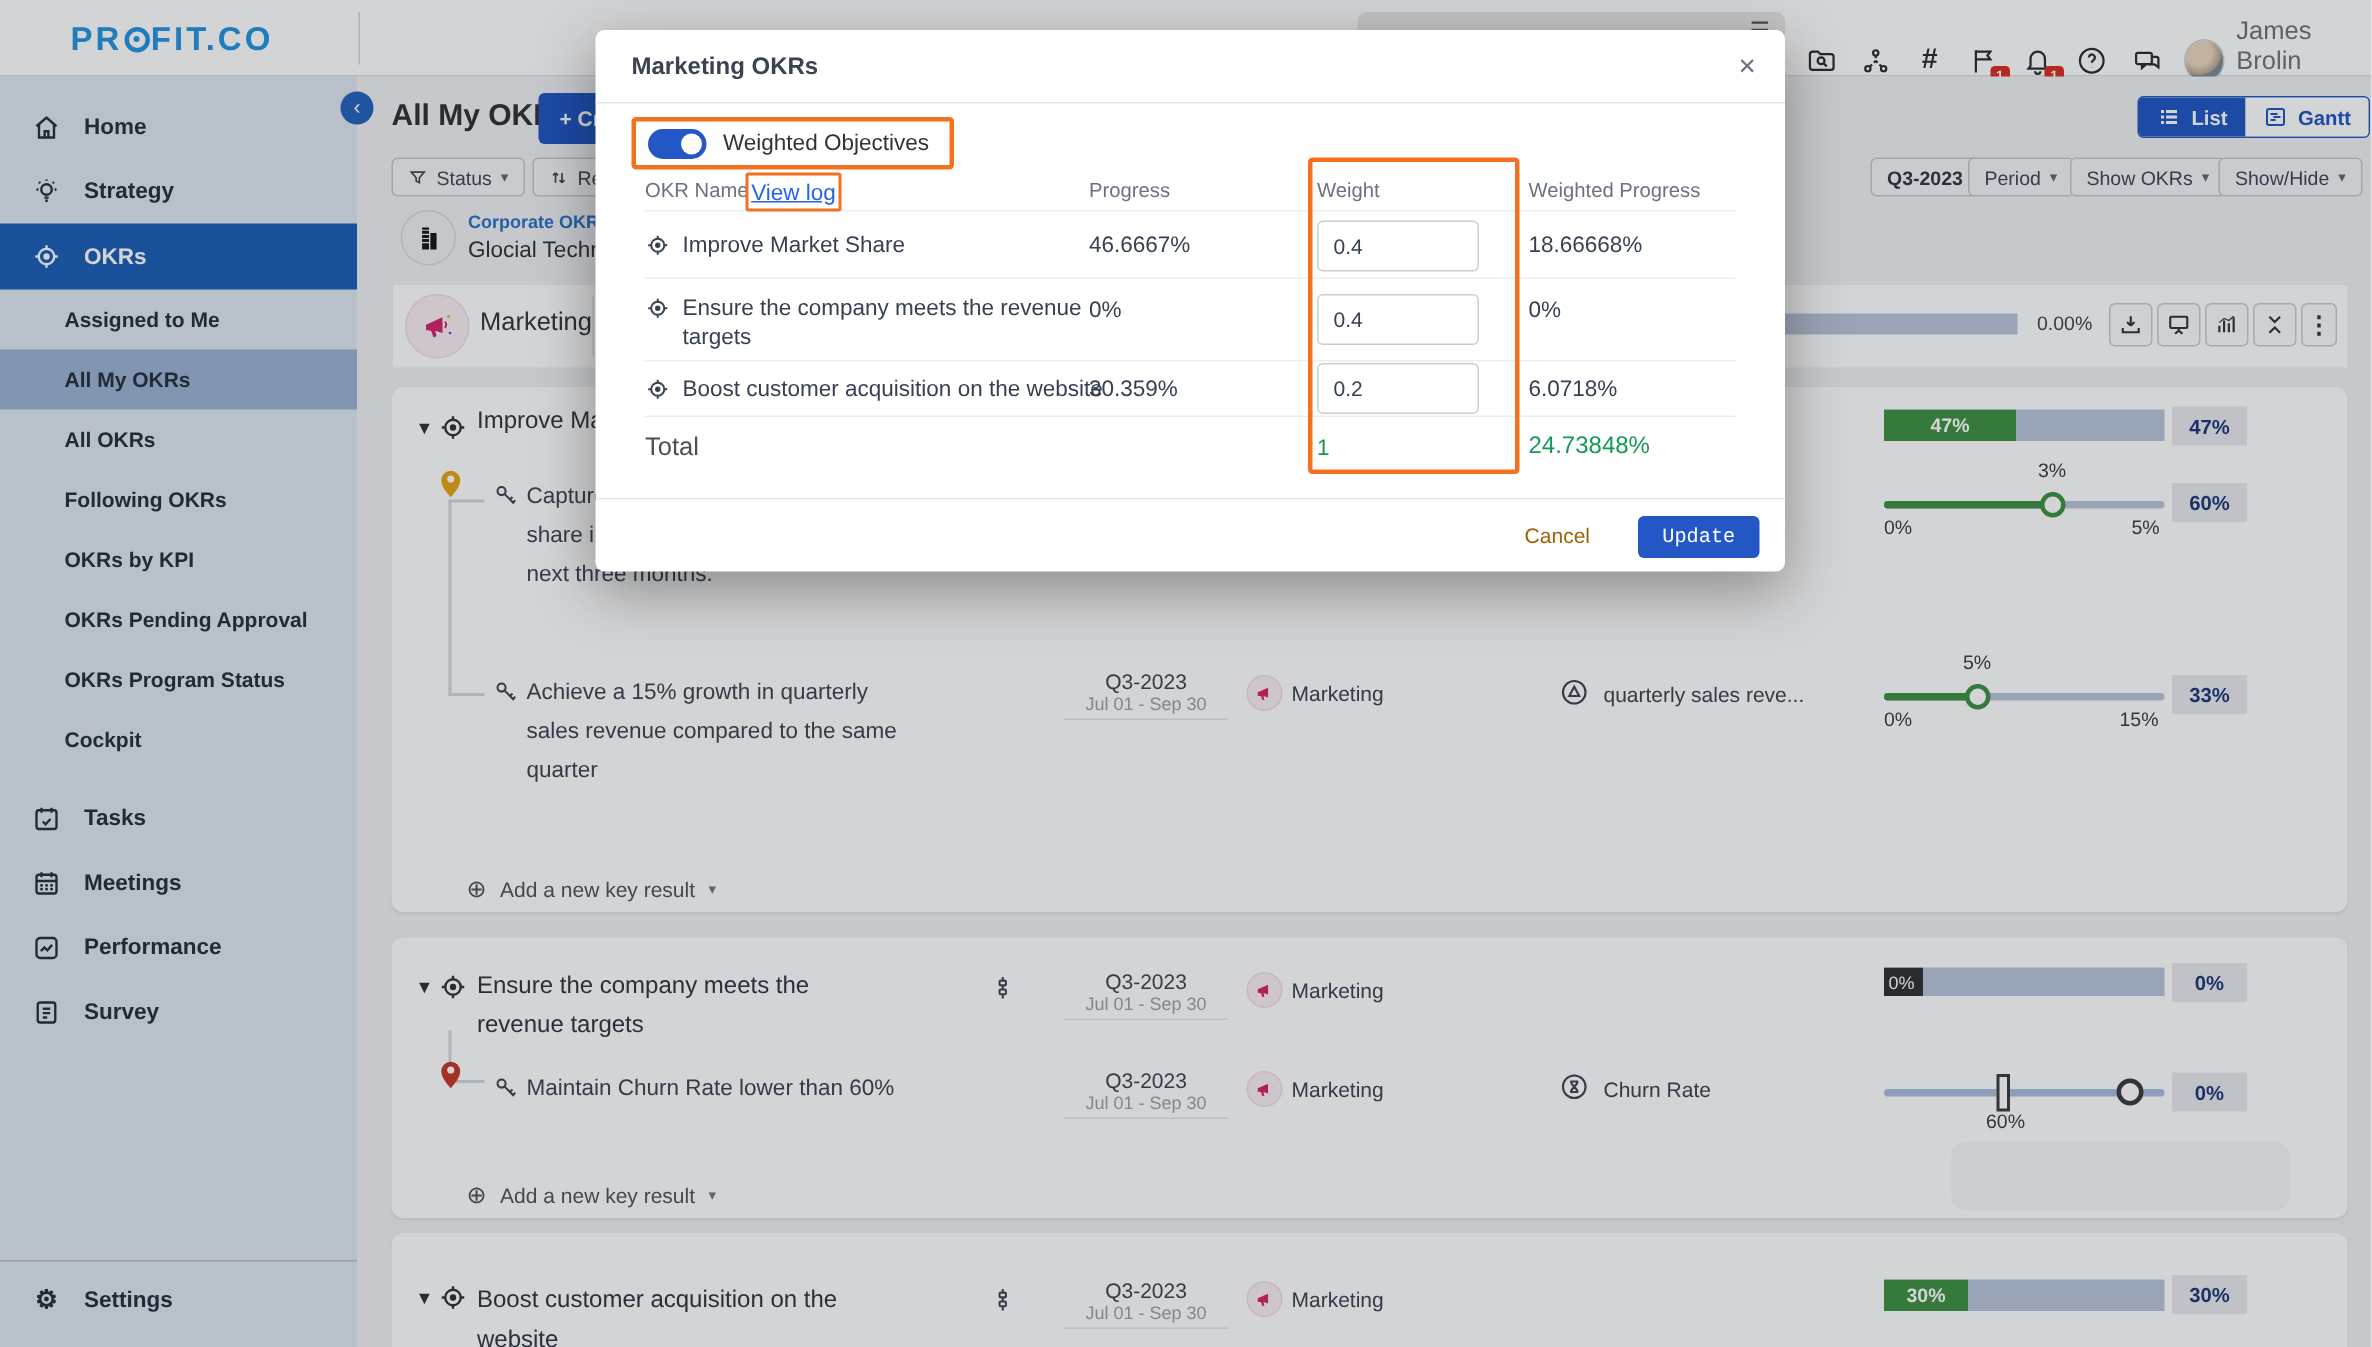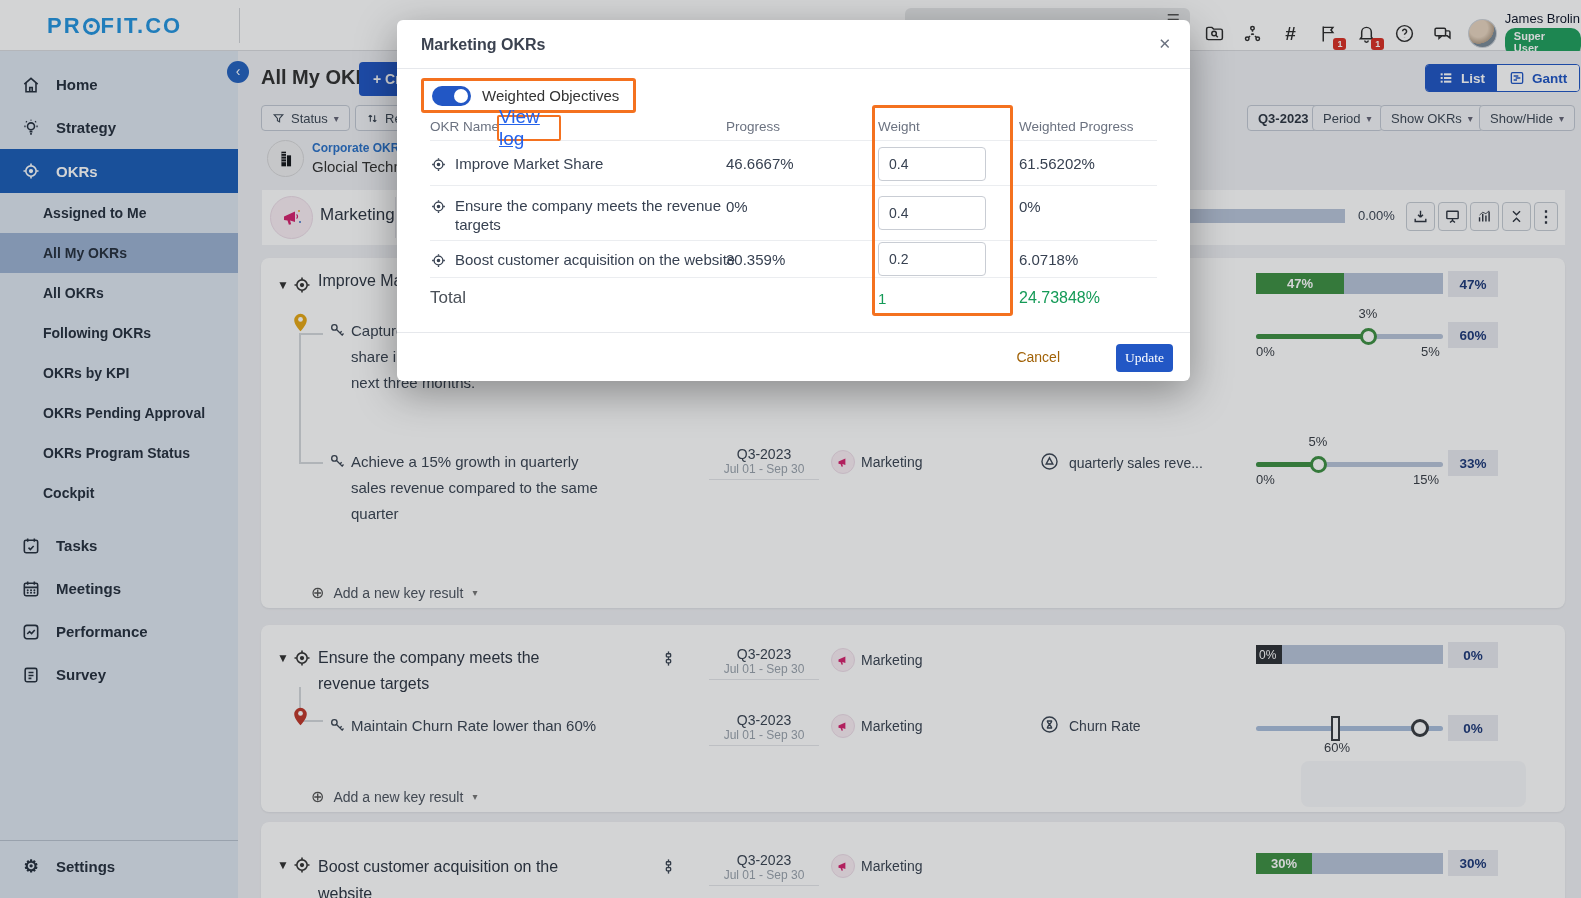--- a/index.html
+++ b/index.html
@@ -14,21 +14,21 @@
   .logo-o::after { content:""; position:absolute; left:3px; top:3px; width:4px; height:4px; border-radius:50%; background:#2595e0; }
   .tb-divider { position:absolute; left:239px; top:8px; width:1px; height:35px; background:#d4d6da; }
   .searchbar { position:absolute; left:905px; top:8px; width:285px; height:27px; background:#e8e9eb; border-radius:6px; }
   .searchbar .menu-glyph { position:absolute; right:10px; top:3px; font-size:15px; color:#555; }
   .tb-icons { position:absolute; left:1203px; top:11px; display:flex; align-items:center; gap:14px; color:#2e2e2e; }
   .tb-ic { position:relative; width:24px; height:24px; display:flex; align-items:center; justify-content:center; }
   .tb-ic svg { width:21px; height:21px; }
   .tb-badge { position:absolute; right:-6px; bottom:-4px; background:#d93025; color:#fff; font-size:9px; font-weight:bold; border-radius:3px; padding:1px 4px; line-height:10px; }
   .avatar-photo { width:29px; height:29px; border-radius:50%; background:radial-gradient(circle at 35% 30%, #e8d5c0 0 35%, #b7a28c 60%, #7c8b99 61%); border:1px solid #cfd3d8; }
   .tb-user { display:flex; align-items:center; gap:8px; }
-  .tb-user-name { font-size:13px; color:#0f172a; }
+  .tb-user-name { font-size:17px; color:#737373; }
   .tb-user-role { background:#22a05f; color:#fff; font-size:11px; font-weight:bold; border-radius:10px; padding:2px 9px; margin-top:2px; display:inline-block; }
 
   
   #sidebar { position:absolute; left:0; top:51px; width:238px; height:880px; background:#dfe7f1; z-index:1; display:flex; flex-direction:column; padding-top:12px; }
   .side-item { height:43px; display:flex; align-items:center; gap:15px; padding-left:21px; font-size:15px; font-weight:bold; color:#27313f; cursor:pointer; }
   .side-item svg { width:20px; height:20px; flex:none; }
   .side-item.glyph-ic span.g { width:20px; text-align:center; font-size:17px; }
   .side-item.active { background:#1d5fb8; color:#fff; height:44px; }
   .side-sub { height:40px; display:flex; align-items:center; padding-left:43px; font-size:14px; font-weight:bold; color:#27313f; cursor:pointer; }
   .side-sub.selected { background:#9db2d2; }
@@ -103,28 +103,28 @@
   .m-col-prog { position:absolute; left:296px; }
   .m-col-weight { position:absolute; left:448px; }
   .m-col-wprog { position:absolute; left:589px; }
   .m-hdr { font-size:13.5px; color:#6b7280; }
   .m-row { position:relative; border-bottom:1px solid #ebedf0; }
   .m-name { font-size:15px; color:#374151; line-height:19px; }
   .m-val { font-size:15px; color:#374151; }
   .m-input { width:108px; height:34px; border:1px solid #c9cdd4; border-radius:4px; font-size:14px; color:#374151; padding:0 10px; font-family:"Liberation Sans",sans-serif; }
   .obj-ic { display:inline-block; vertical-align:-4px; margin-right:8px; }
   .viewlog-box { position:absolute; left:67px; top:-4px; width:64px; height:26px; border:2.5px solid #F4711F; border-radius:2px; display:flex; align-items:center; justify-content:center; }
-  .viewlog { font-size:19px; color:#2563eb; text-decoration:underline; cursor:pointer; }
+  .viewlog { font-size:15px; color:#2563eb; text-decoration:underline; cursor:pointer; }
   .weight-col-box { position:absolute; left:475px; top:85px; width:141px; height:211px; border:3.5px solid #F4711F; border-radius:3px; pointer-events:none; }
   .m-total-lbl { font-size:17px; color:#4a5058; }
   .m-total-w { font-size:15px; color:#149A57; }
   .m-total-wp { font-size:16px; color:#149A57; }
   .m-footer { position:absolute; left:0; bottom:0; width:100%; height:49px; border-top:1px solid #e6e8ec; }
   .m-cancel { position:absolute; right:130px; top:16px; font-size:14px; color:#a16207; cursor:pointer; }
-  .m-update { position:absolute; right:17px; top:11px; width:57px; height:28px; background:#2257c5; color:#fff; border:none; border-radius:4px; font-size:13.5px; cursor:pointer; font-family:Liberation Serif, serif; }
+  .m-update { position:absolute; right:17px; top:11px; width:81px; height:28px; background:#2257c5; color:#fff; border:none; border-radius:4px; font-size:13.5px; cursor:pointer; font-family:Liberation Mono, monospace; }
 </style>
 </head>
 <body>
 
 <div id="app">
 
   <div id="topbar">
     <div class="logo">
         <span>PR</span>
         <span class="logo-o"></span>
@@ -603,21 +603,21 @@
       <div class="m-row" style="height:45px;">
         <span class="m-col-name m-name" style="top:13px;">
           <svg class="obj-ic" width="17" height="17" viewBox="0 0 24 24" fill="none" stroke="#374151" stroke-width="1.9">
               <circle cx="12" cy="12" r="6.2"></circle>
               <circle cx="12" cy="12" r="1.6" fill="#374151"></circle>
               <path d="M12 3v2.4M12 18.6V21M3 12h2.4M18.6 12H21"></path>
             </svg><span>Improve Market Share</span>
         </span>
         <span class="m-col-prog m-val" style="top:14px;">46.6667%</span>
         <input class="m-col-weight m-input" style="top: 6px;" value="0.4">
-        <span class="m-col-wprog m-val" style="top:14px;">61.56202%</span>
+        <span class="m-col-wprog m-val" style="top:14px;">18.66668%</span>
       </div>
 
       <div class="m-row" style="height:55px;">
         <span class="m-col-name m-name" style="top:10px;">
           <svg class="obj-ic" width="17" height="17" viewBox="0 0 24 24" fill="none" stroke="#374151" stroke-width="1.9">
               <circle cx="12" cy="12" r="6.2"></circle>
               <circle cx="12" cy="12" r="1.6" fill="#374151"></circle>
               <path d="M12 3v2.4M12 18.6V21M3 12h2.4M18.6 12H21"></path>
             </svg><span style="display:inline-block; vertical-align:top;"><span style="display:block;">Ensure the company meets the revenue</span><span style="display:block; ">targets</span></span>
         </span>

